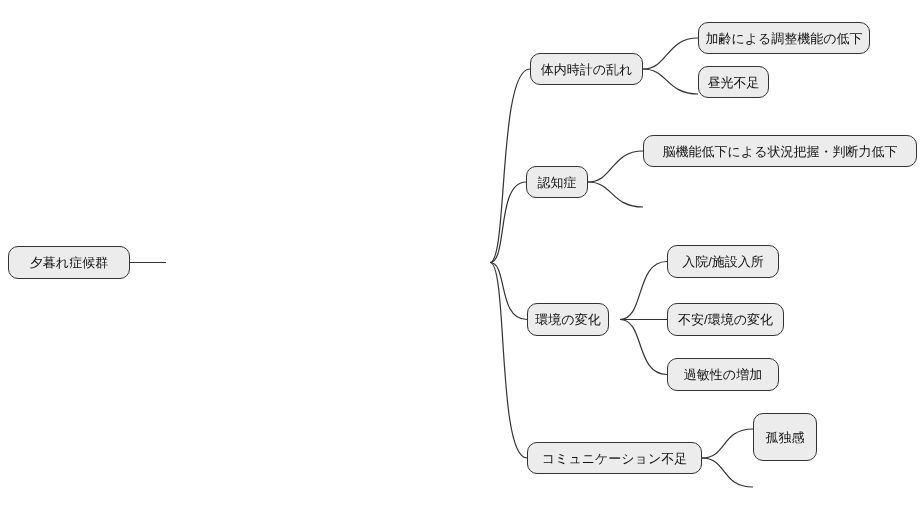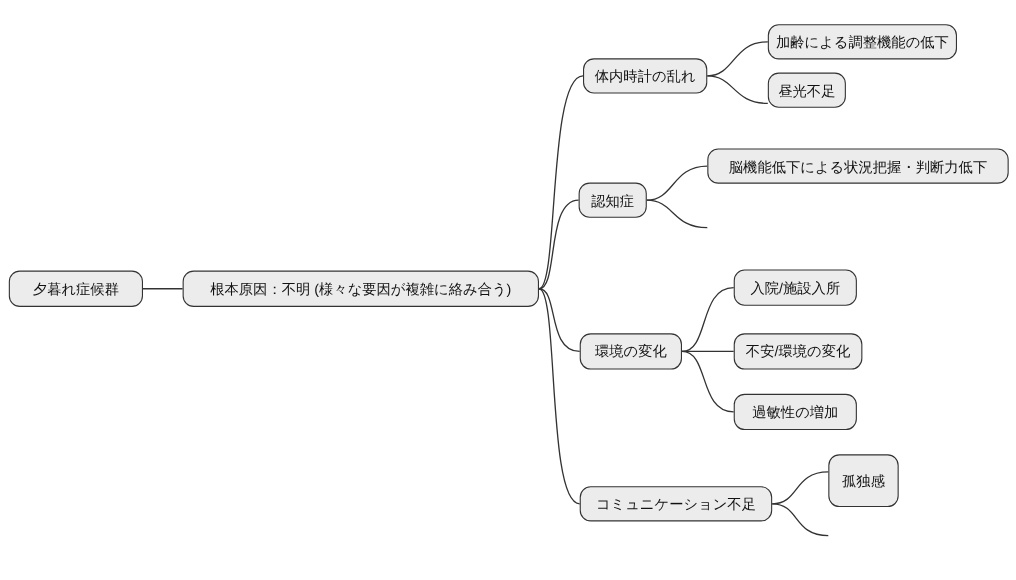--- a/index.html
+++ b/index.html
@@ -48,34 +48,33 @@
     <path d="M588 182 C613 182 611 207 643 207"></path>
     <path d="M620 319.5 C645 319.5 635 261.5 667 261.5"></path>
     <path d="M620 319.5 H667"></path>
     <path d="M620 319.5 C645 319.5 635 374.5 667 374.5"></path>
     <path d="M702 458 C727 458 721 429 753 429"></path>
     <path d="M702 458 C727 458 721 487 753 487"></path>
   </svg>
 
   <div class="node" style="left:8px;top:246px;width:122px;height:33px">夕暮れ症候群</div>
 
-  <div class="node" style="left:166px;top:246px;width:324px;height:33px">根本原因：不明 (様々な要因が複雑に絡み合う)</div>
 
   <div class="node" style="left:530px;top:53px;width:113px;height:32px">体内時計の乱れ</div>
 
   <div class="node" style="left:698px;top:22px;width:172px;height:32px">加齢による調整機能の低下</div>
 
   <div class="node" style="left:698px;top:66px;width:71px;height:32px">昼光不足</div>
 
   <div class="node" style="left:526px;top:166px;width:62px;height:32px">認知症</div>
 
   <div class="node" style="left:643px;top:135px;width:274px;height:32px">脳機能低下による状況把握・判断力低下</div>
 
 
-  <div class="node" style="left:527px;top:303px;width:93px;height:33px">環境の変化</div>
+  <div class="node" style="left:527px;top:303px;width:82px;height:33px">環境の変化</div>
 
   <div class="node" style="left:667px;top:245px;width:112px;height:33px">入院/施設入所</div>
 
   <div class="node" style="left:667px;top:303px;width:117px;height:33px">不安/環境の変化</div>
 
   <div class="node" style="left:667px;top:358px;width:112px;height:33px">過敏性の増加</div>
 
   <div class="node" style="left:527px;top:442px;width:175px;height:32px">コミュニケーション不足</div>
 
   <div class="node" style="left:753px;top:413px;width:64px;height:48px">孤独感</div>

